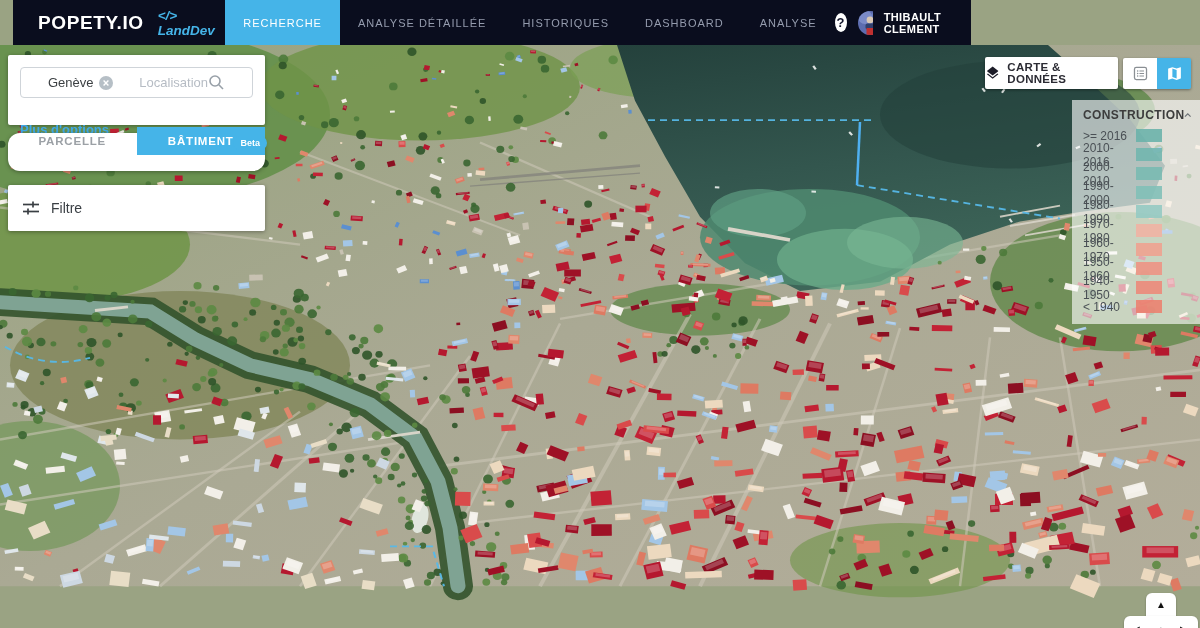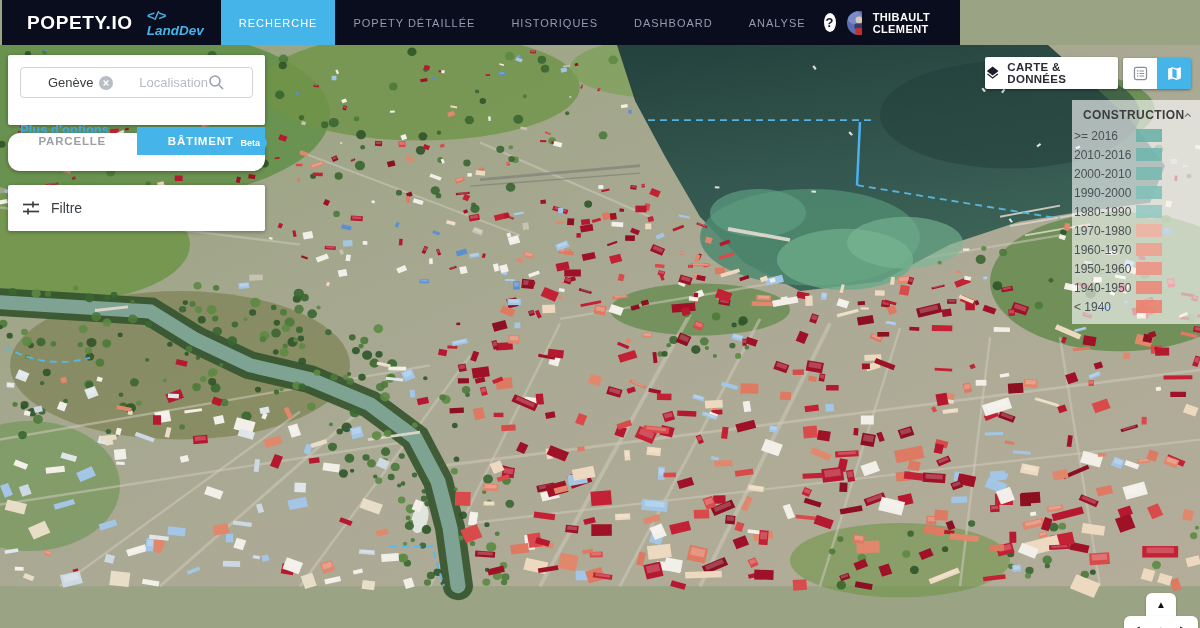--- a/index.html
+++ b/index.html
@@ -1,19 +1,19 @@
 <!DOCTYPE html>
 <html><head>
 <meta charset="utf-8">
 <style>
   html,body{margin:0;padding:0;overflow:hidden;background:#0a0d1e;}
   .stage{position:relative;width:1200px;height:628px;overflow:hidden;
          font-family:"Liberation Sans",sans-serif;background:#9aa383;}
   
-  .topbar{position:absolute;left:2px;top:0;width:958px;height:45px;background:#0a0d1e;
+  .topbar{position:absolute;left:13px;top:0;width:958px;height:45px;background:#0a0d1e;
           display:flex;align-items:stretch;z-index:30;}
   .brand{display:flex;align-items:center;padding-left:25px;width:355px;box-sizing:border-box;}
   .brand-name{color:#fff;font-size:19px;font-weight:bold;letter-spacing:.6px;}
   .brand-sub{color:#45b4e8;font-size:13.5px;font-style:italic;font-weight:bold;margin-left:14px;}
   .nav{display:flex;align-items:stretch;}
   .nav-item{display:flex;align-items:center;padding:0 18px;font-size:11px;letter-spacing:1px;
             color:#959cae;cursor:pointer;white-space:nowrap;}
   .nav-item.active{background:#45b4e8;color:#fff;}
   .top-right{margin-left:auto;display:flex;align-items:center;gap:11px;padding-right:14px;}
   .help-circle{width:19px;height:19px;border-radius:50%;background:#fff;color:#12142a;
@@ -46,21 +46,21 @@
   .icon-pair{position:absolute;left:1123px;top:58px;display:flex;z-index:20;
              box-shadow:0 1px 3px rgba(0,0,0,.4);border-radius:2px;overflow:hidden;}
   .icon-btn{width:34px;height:31px;display:flex;align-items:center;justify-content:center;cursor:pointer;}
   .icon-btn.white{background:#fff;}
   .icon-btn.blue{background:#45b4e8;}
   
   .legend{position:absolute;left:1072px;top:100px;width:128px;background:rgba(255,255,255,.62);
           z-index:15;padding:6px 0 8px 0;box-sizing:border-box;}
   .legend-header{display:flex;align-items:center;padding:2px 8px 4px 11px;cursor:pointer;}
   .legend-title{font-size:12px;font-weight:bold;color:#3c3c3c;letter-spacing:.4px;flex:1;}
-  .legend-row{display:flex;align-items:center;height:19px;padding:0 0 0 2px;}
+  .legend-row{display:flex;align-items:center;height:19px;padding:0 0 0 11px;}
   .legend-label{font-size:12px;color:#4a5055;flex:1;}
   .legend-swatch{width:26px;height:13px;margin-right:38px;opacity:.88;}
   
   .pan{position:absolute;left:1124px;top:593px;z-index:18;}
   .pan-v{position:absolute;left:22px;top:0;width:30px;height:60px;background:#fff;border-radius:6px;
          box-shadow:0 1px 2px rgba(0,0,0,.35);}
   .pan-h{position:absolute;left:0;top:23px;width:74px;height:30px;background:#fff;border-radius:6px;
          box-shadow:0 1px 2px rgba(0,0,0,.35);}
   .pan-arrow{position:absolute;font-size:10px;color:#111;cursor:pointer;line-height:10px;}
   .map-wrap{position:absolute;left:0;top:45px;width:1200px;height:583px;z-index:1;}
@@ -1484,21 +1484,21 @@
       </svg>
   </div>
 
   <div class="topbar">
     <div class="brand">
       <span class="brand-name">POPETY.IO</span>
       <span class="brand-sub">&lt;/&gt; LandDev</span>
     </div>
     <div class="nav">
       <div class="nav-item active">RECHERCHE</div>
-      <div class="nav-item">POPETY DÉTAILLÉE</div>
+      <div class="nav-item">ANALYSE DÉTAILLÉE</div>
       <div class="nav-item">HISTORIQUES</div>
       <div class="nav-item">DASHBOARD</div>
       <div class="nav-item">ANALYSE</div>
     </div>
     <div class="top-right">
       <div class="help-circle">?</div>
       <svg width="24" height="24">
         <defs>
             <clipPath id="avclip">
               <circle cx="12" cy="12" r="12"></circle>

